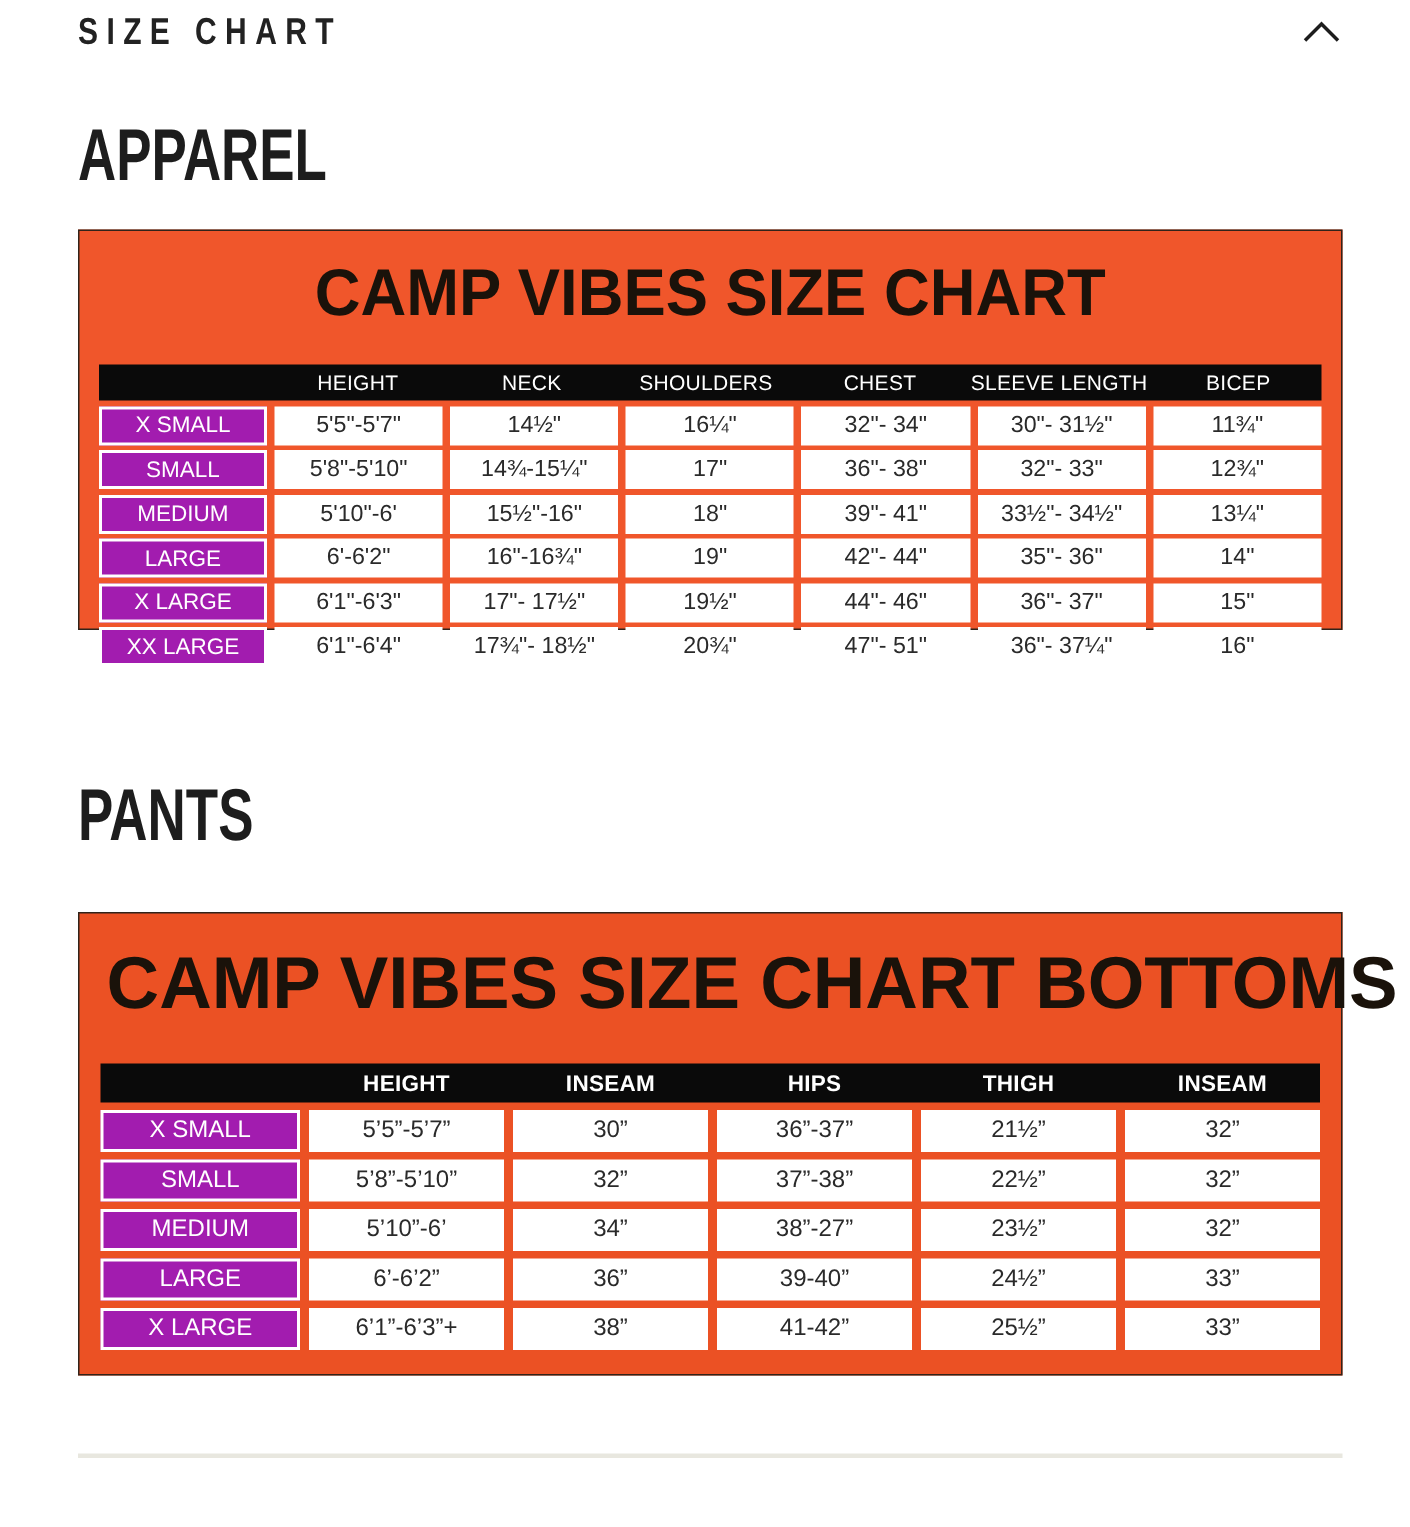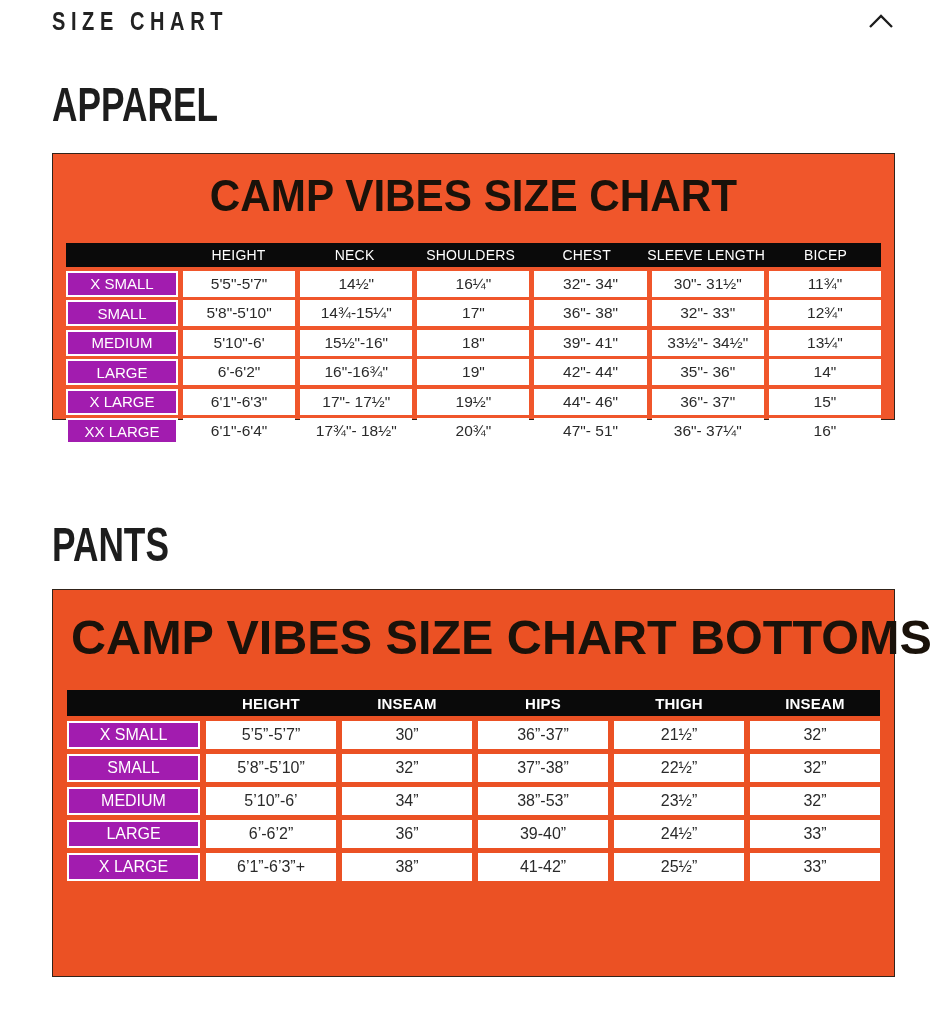--- a/index.html
+++ b/index.html
@@ -52,24 +52,24 @@
     width: 843px;
     border: 1px solid #31231a;
   }
   .chart-apparel {
     margin-top: 24px;
     background: #F0562B;
     padding: 12px 13px 13px 13px;
     height: 267px;
   }
   .chart-pants {
-    margin-top: 20px;
+    margin-top: 39px;
     background: #EB5124;
     padding: 20px 14px 16px 14px;
-    height: 388px;
+    height: 309px;
   }
   .chart-title {
     text-align: center;
     color: #1a120a;
     font-weight: 700;
     white-space: nowrap;
   }
   .chart-apparel .chart-title { font-size: 44px; line-height: 42px; margin-top: 9px; transform: scaleX(0.96); }
   .chart-pants   .chart-title { font-size: 49px; line-height: 54px; transform: scaleX(0.99); }
 
@@ -235,21 +235,21 @@
       <div class="tcell">5’8”-5’10”</div>
       <div class="tcell">32”</div>
       <div class="tcell">37”-38”</div>
       <div class="tcell">22½”</div>
       <div class="tcell">32”</div>
     </div>
     <div class="trow grid-pants">
       <div class="tlabel">MEDIUM</div>
       <div class="tcell">5’10”-6’</div>
       <div class="tcell">34”</div>
-      <div class="tcell">38”-53”</div>
+      <div class="tcell">38”-27”</div>
       <div class="tcell">23½”</div>
       <div class="tcell">32”</div>
     </div>
     <div class="trow grid-pants">
       <div class="tlabel">LARGE</div>
       <div class="tcell">6’-6’2”</div>
       <div class="tcell">36”</div>
       <div class="tcell">39-40”</div>
       <div class="tcell">24½”</div>
       <div class="tcell">33”</div>

